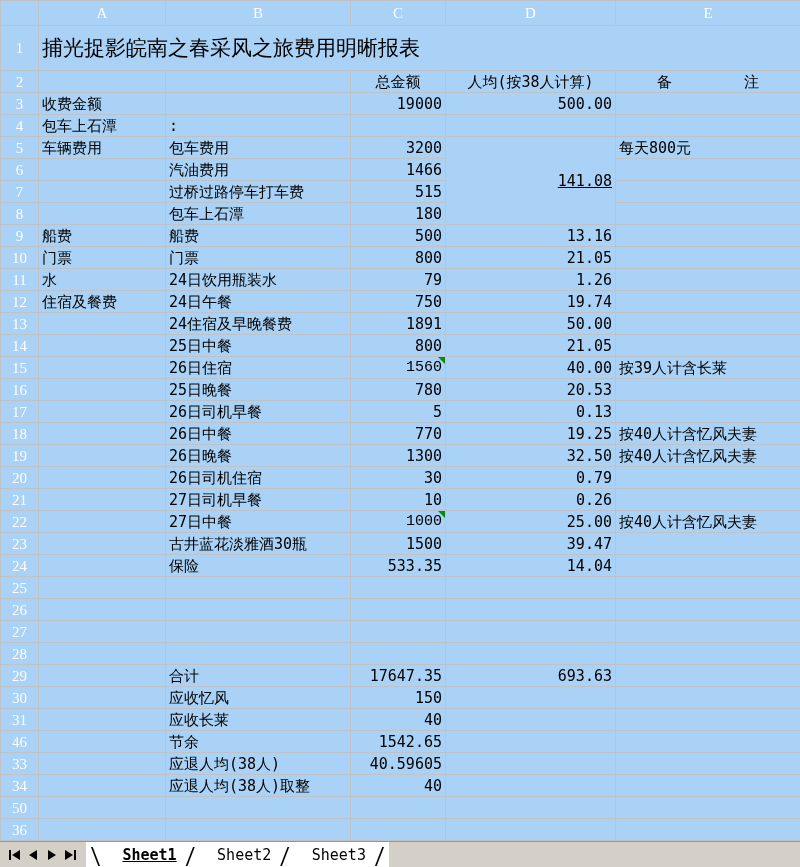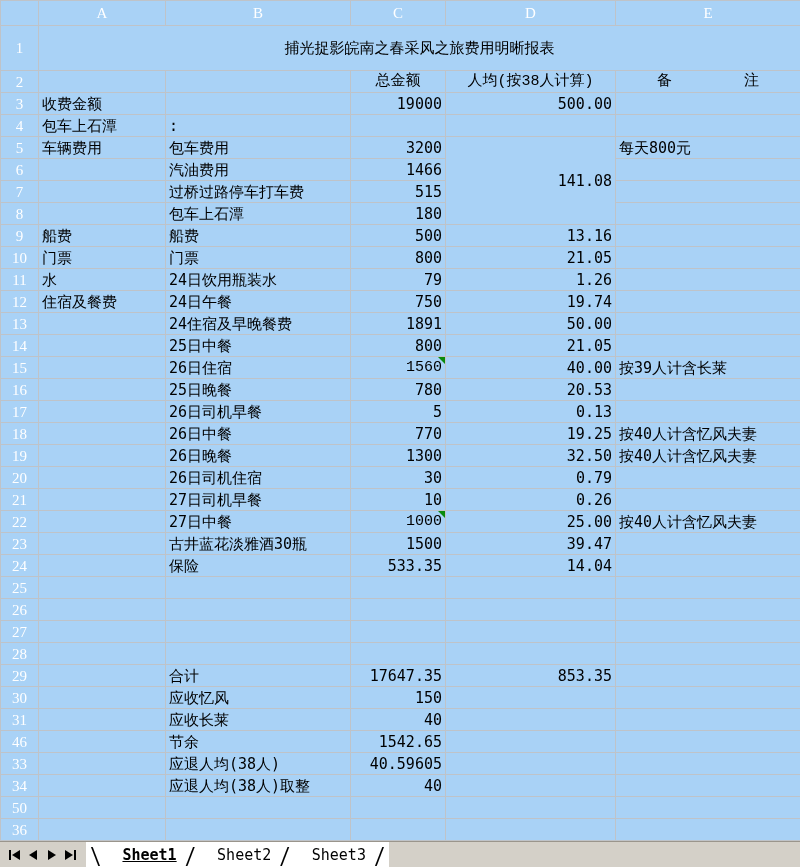--- a/index.html
+++ b/index.html
@@ -13,25 +13,25 @@
   tr.colhdr{height:25px;}
   tr.title-row{height:45px;}
   tr.r{height:22px;}
 
   td.corner, td.ch, td.rh{background:#371d0e;color:#fff;border:1px solid #c24e00;
     font-family:"Liberation Serif","DejaVu Serif",serif;text-align:center;padding:0;}
   td.ch{border-bottom:2px solid #c85200;border-top:2px solid #6e5c50;}
   td.corner{border-bottom:2px solid #c85200;border-top:2px solid #6e5c50;}
   td.rh{border-right:2px solid #c85200;}
 
-  td.title-cell{background:#ffffff;text-align:center;font-size:15px;white-space:nowrap;}
+  td.title-cell{background:#ffffff;font-size:21px;white-space:nowrap;}
   td.txt{text-align:left;}
   td.num{text-align:right;padding-right:6px;}
-  td.ctr{text-align:center;font-family:Liberation Mono, monospace;}
-  td.mid{vertical-align:middle;}
+  td.ctr{text-align:center;}
+  td.mid{vertical-align:middle;text-decoration:underline;}
   td.pos{position:relative;font-family:Liberation Mono, monospace;}
   .cmt{position:absolute;top:0;right:0;width:0;height:0;
     border-top:7px solid #0a8a0a;border-left:7px solid transparent;}
 
   .tabbar{height:26px;width:800px;background:#d4d0c8;display:flex;align-items:stretch;
     border-top:1px solid #9a958c;font-family:"DejaVu Sans Mono",monospace;font-size:15px;}
   .navbtns{display:flex;align-items:center;padding:0 6px 0 4px;background:#d4d0c8;}
   .navbtn{display:flex;align-items:center;justify-content:center;width:19px;height:20px;cursor:default;}
   .tri-l{width:0;height:0;border-top:5px solid transparent;border-bottom:5px solid transparent;border-right:8px solid #000;}
   .tri-r{width:0;height:0;border-top:5px solid transparent;border-bottom:5px solid transparent;border-left:8px solid #000;}
@@ -278,21 +278,21 @@
         <td class="txt"></td>
         <td class="num"></td>
         <td class="num"></td>
         <td class="txt"></td>
       </tr>
       <tr class="r">
         <td class="rh">29</td>
         <td class="txt"></td>
         <td class="txt">合计</td>
         <td class="num">17647.35</td>
-        <td class="num">853.35</td>
+        <td class="num">693.63</td>
         <td class="txt"></td>
       </tr>
       <tr class="r">
         <td class="rh">30</td>
         <td class="txt"></td>
         <td class="txt">应收忆风</td>
         <td class="num">150</td>
         <td class="num"></td>
         <td class="txt"></td>
       </tr>

